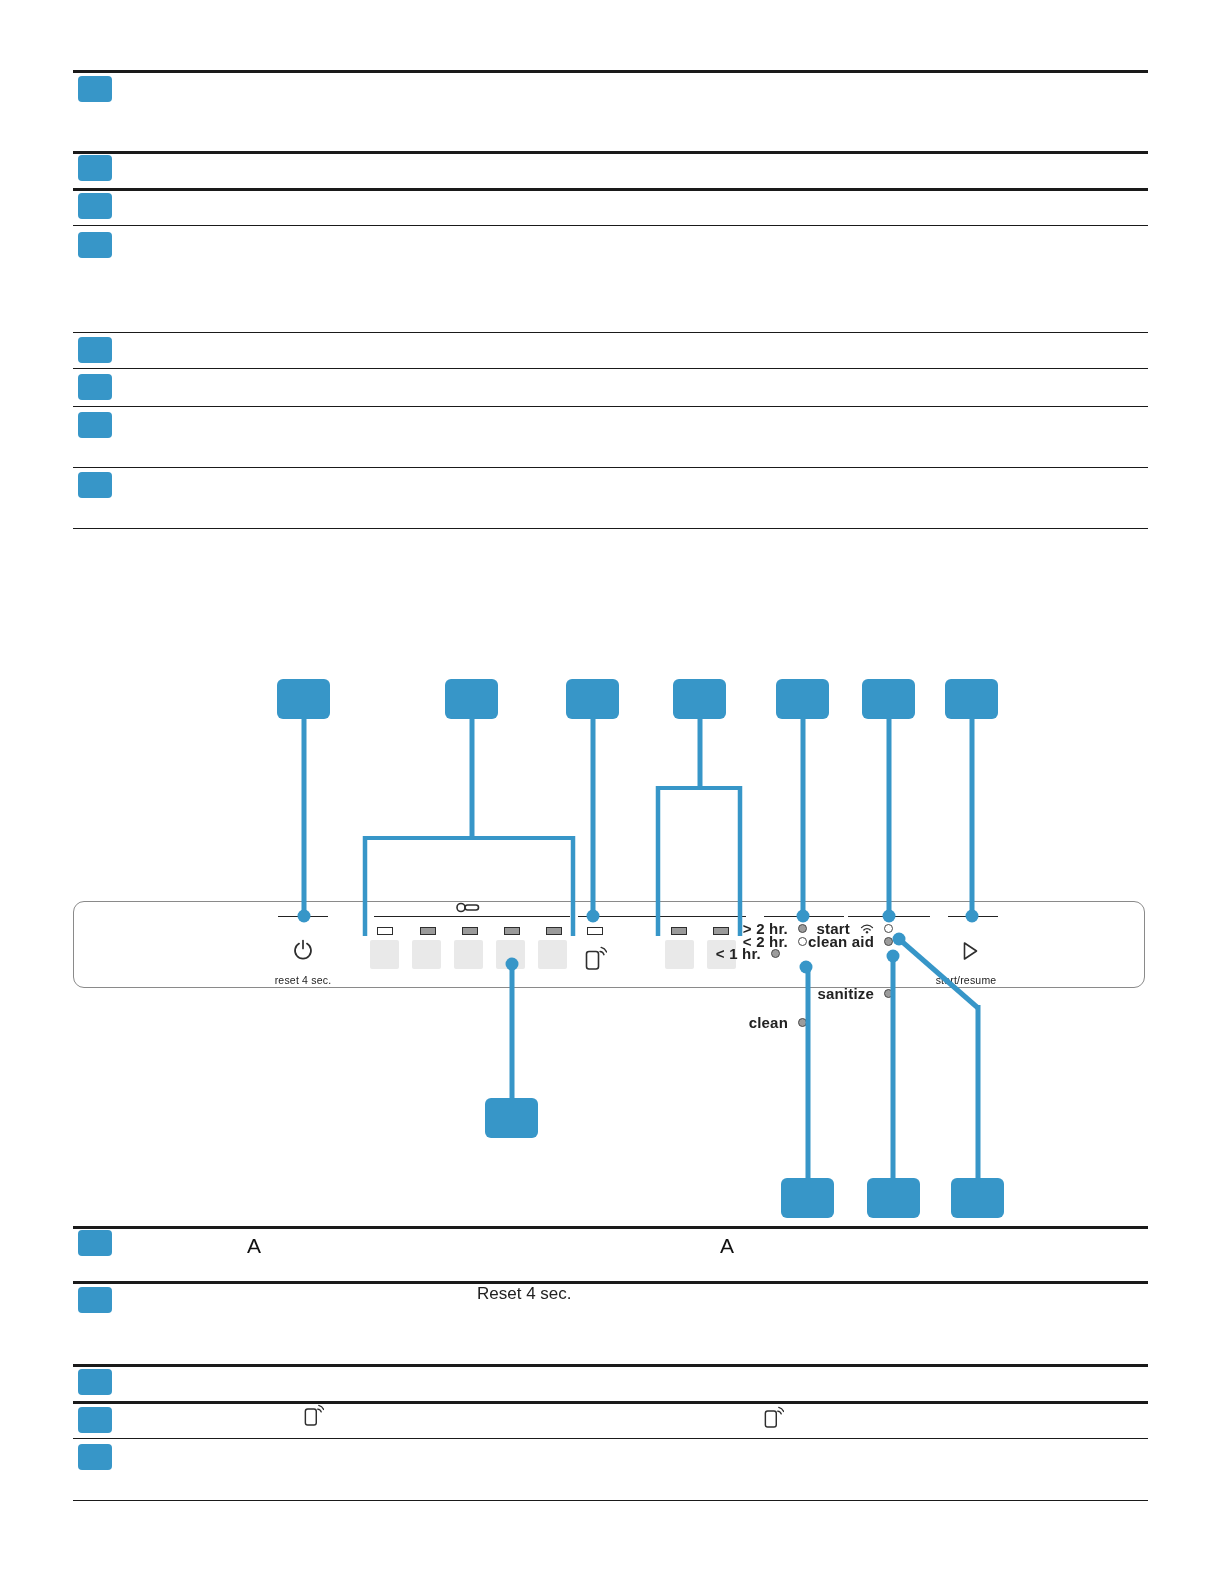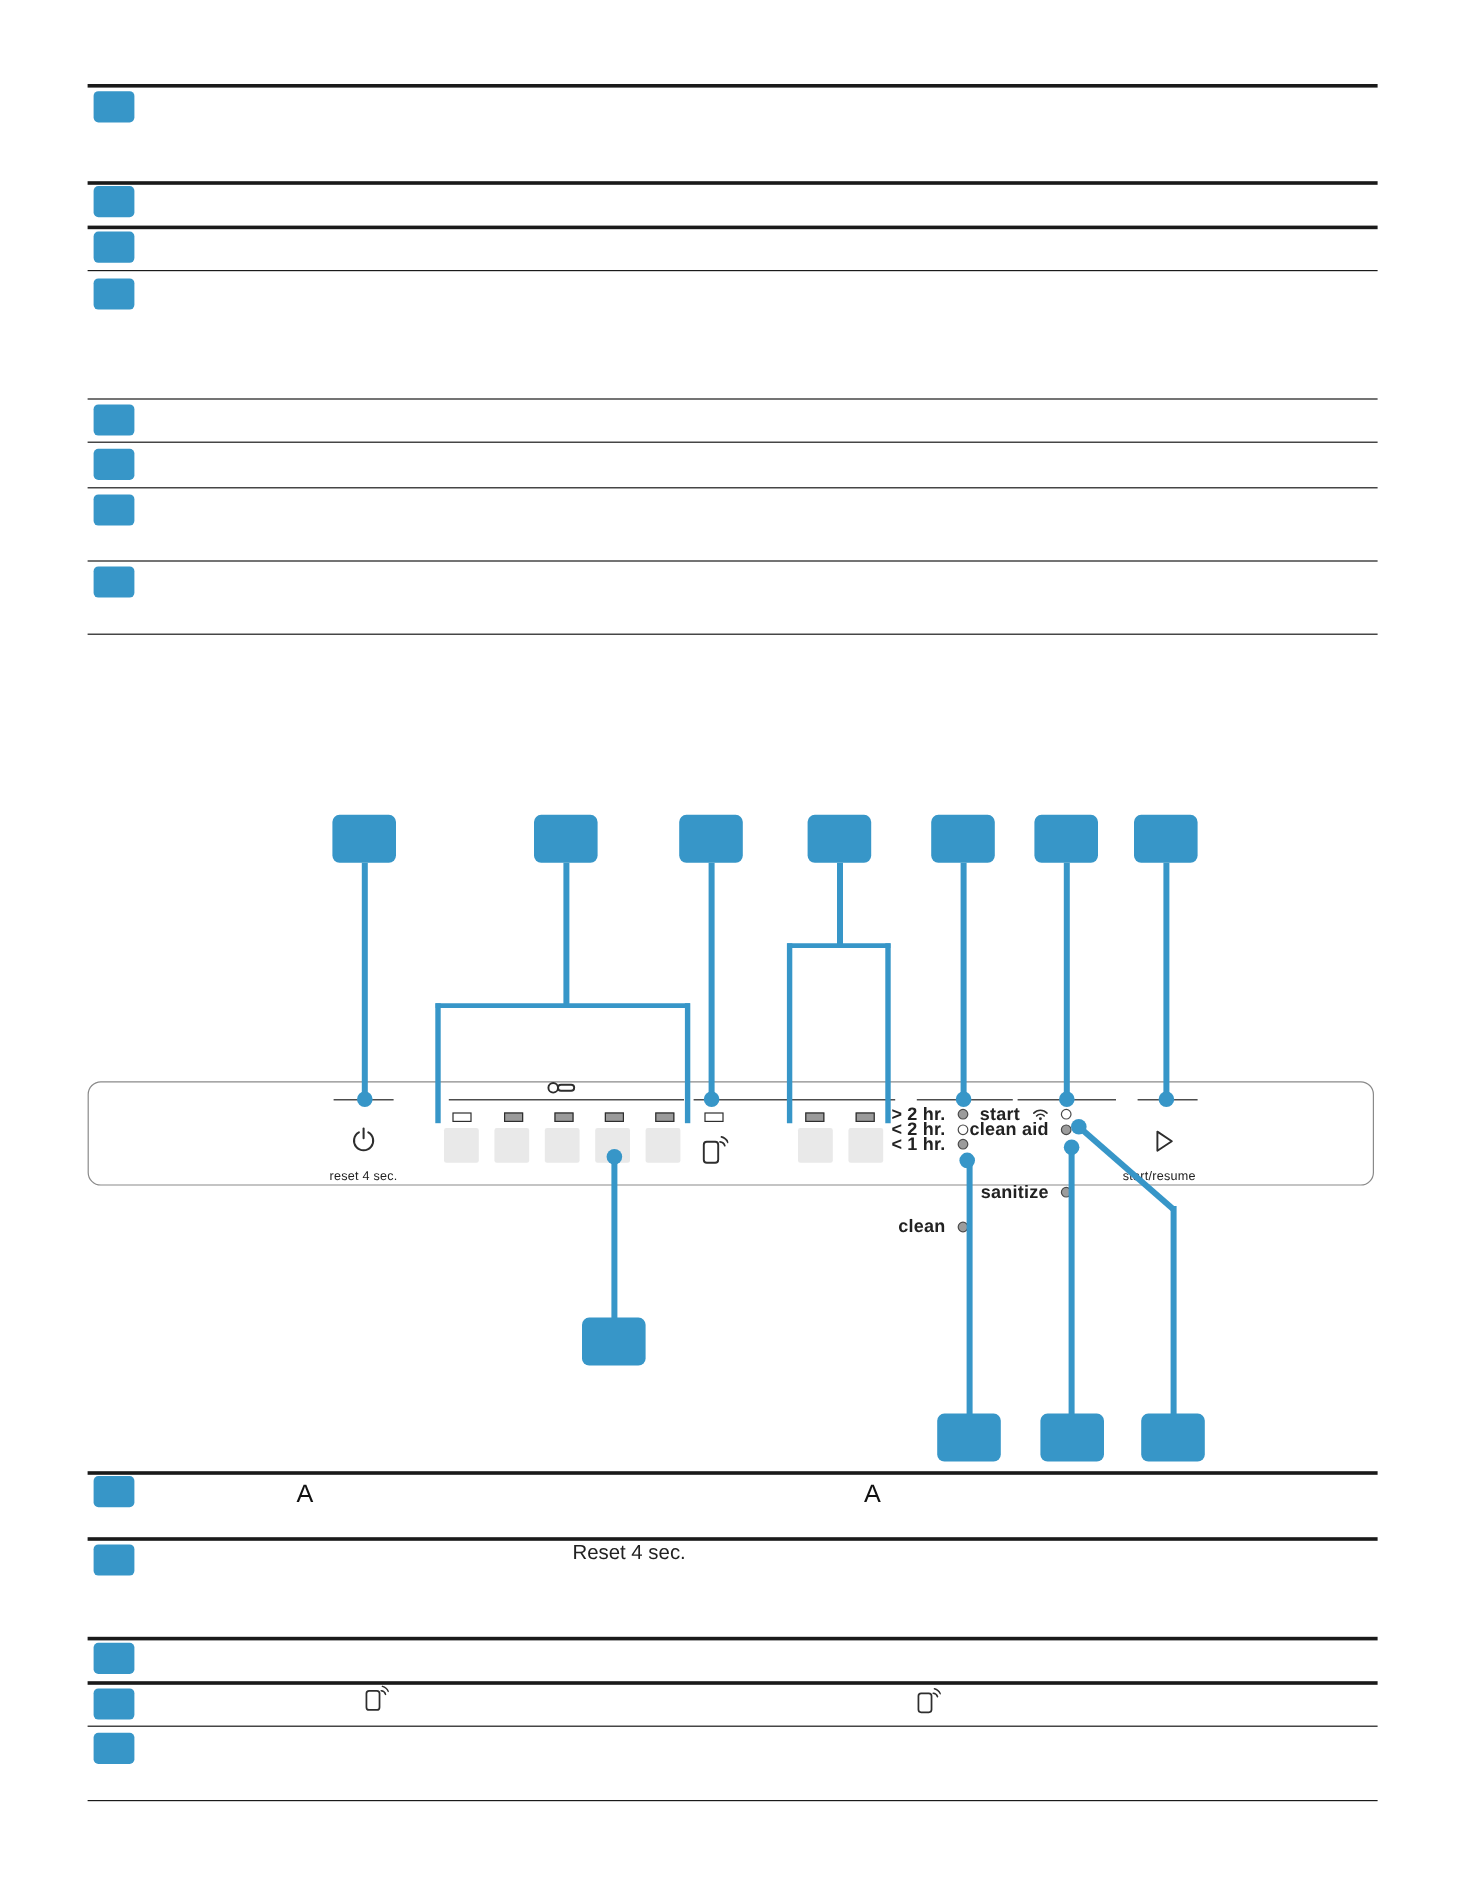--- a/index.html
+++ b/index.html
@@ -103,21 +103,21 @@
   </span>
 
   <div class="ind-row" style="left:690px;top:922px;width:117px;">
     <span>&gt; 2 hr.</span>
     <div class="led-circle led-filled"></div>
   </div>
   <div class="ind-row" style="left:690px;top:935px;width:117px;">
     <span>&lt; 2 hr.</span>
     <div class="led-circle led-empty"></div>
   </div>
-  <div class="ind-row" style="left:690px;top:947px;width:117px;">
+  <div class="ind-row" style="left:663px;top:947px;width:117px;">
     <span>&lt; 1 hr.</span>
     <div class="led-circle led-filled"></div>
   </div>
   <div class="ind-row" style="left:690px;top:1016px;width:117px;">
     <span>clean</span>
     <div class="led-circle led-filled"></div>
   </div>
 
   <div class="ind-row" style="left:760px;top:922px;width:133px;">
     <span>start</span>

